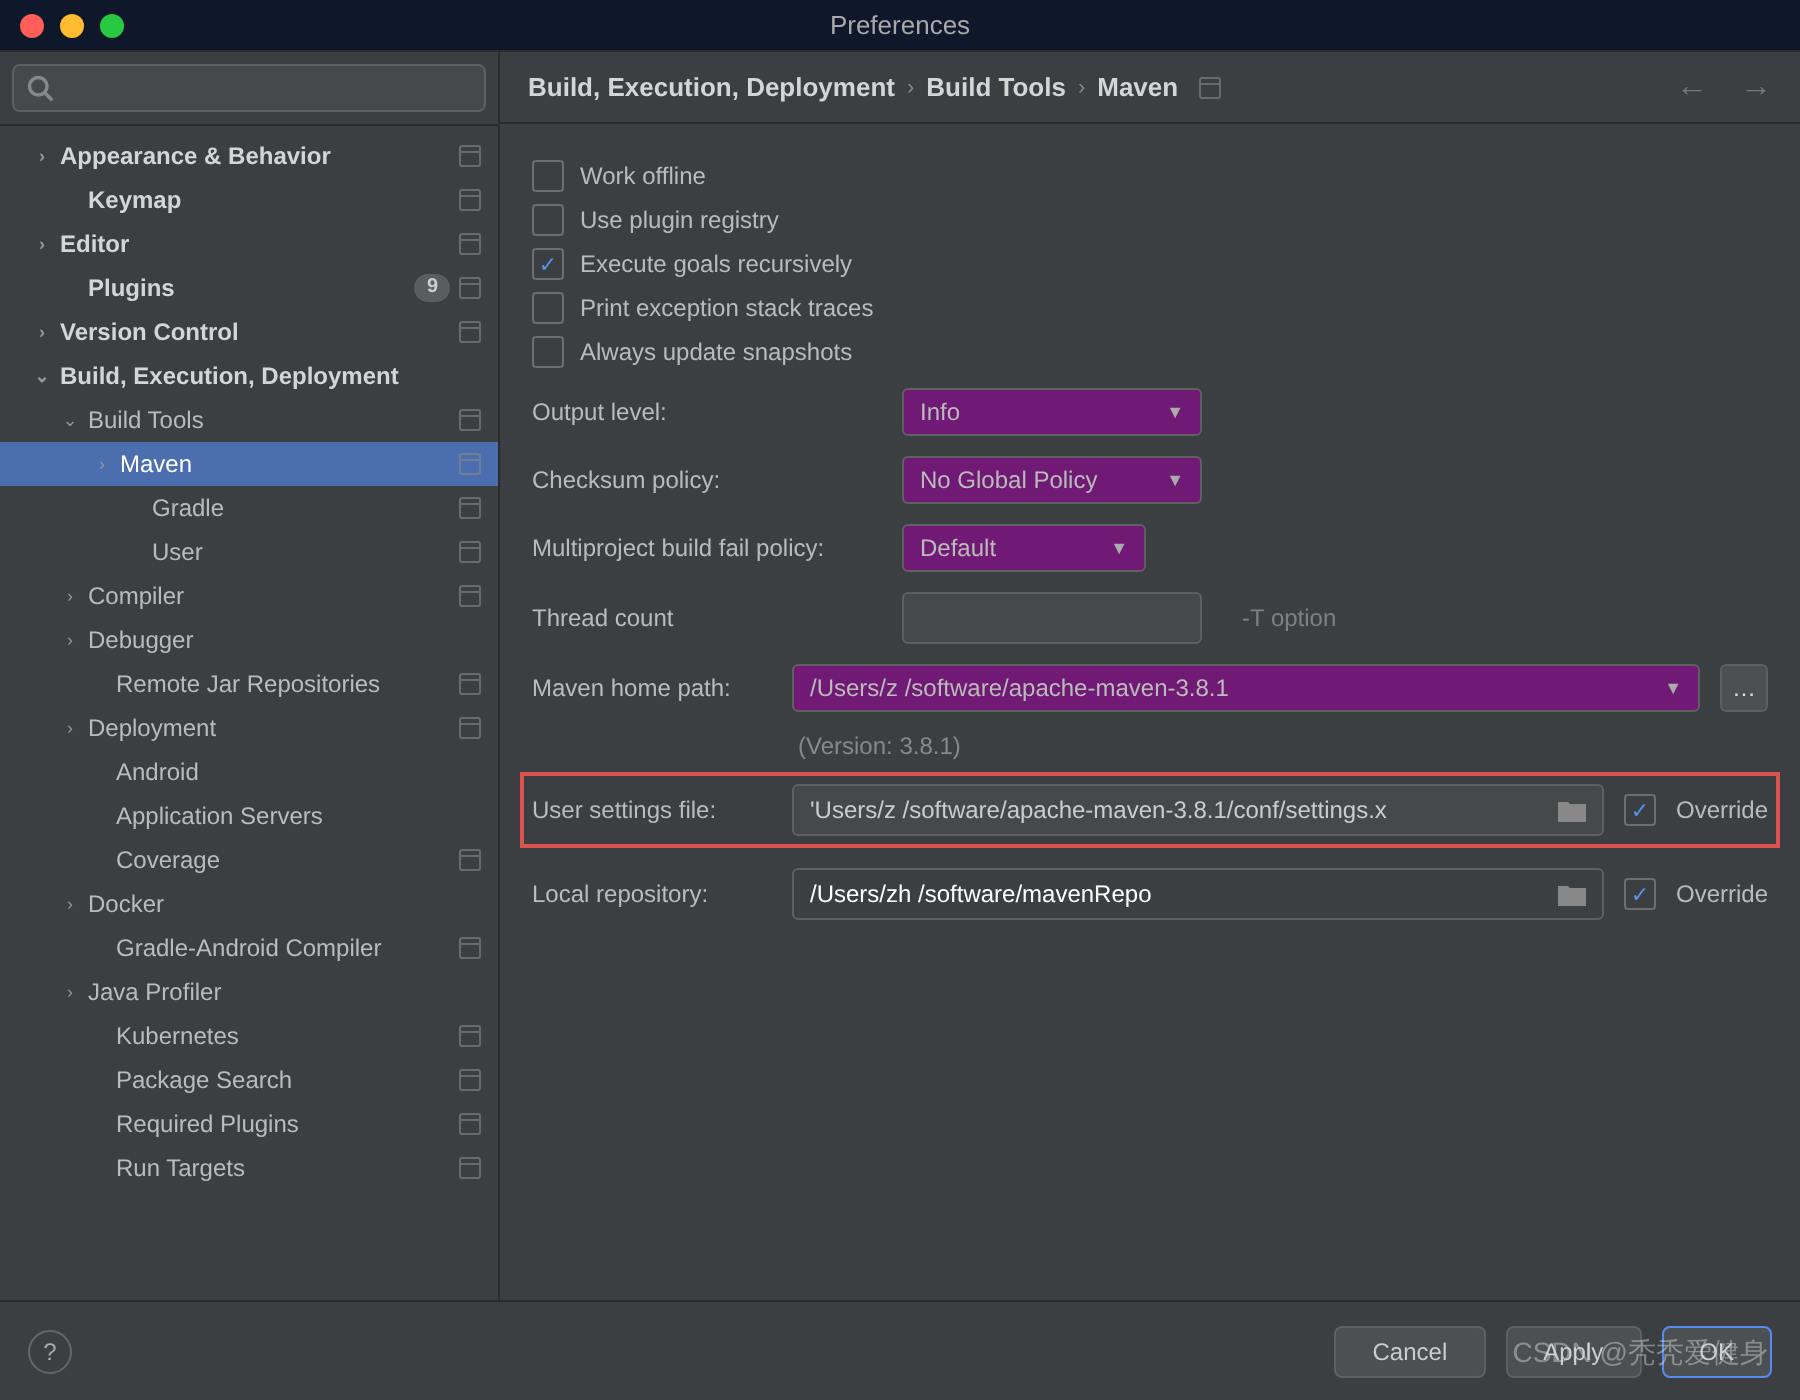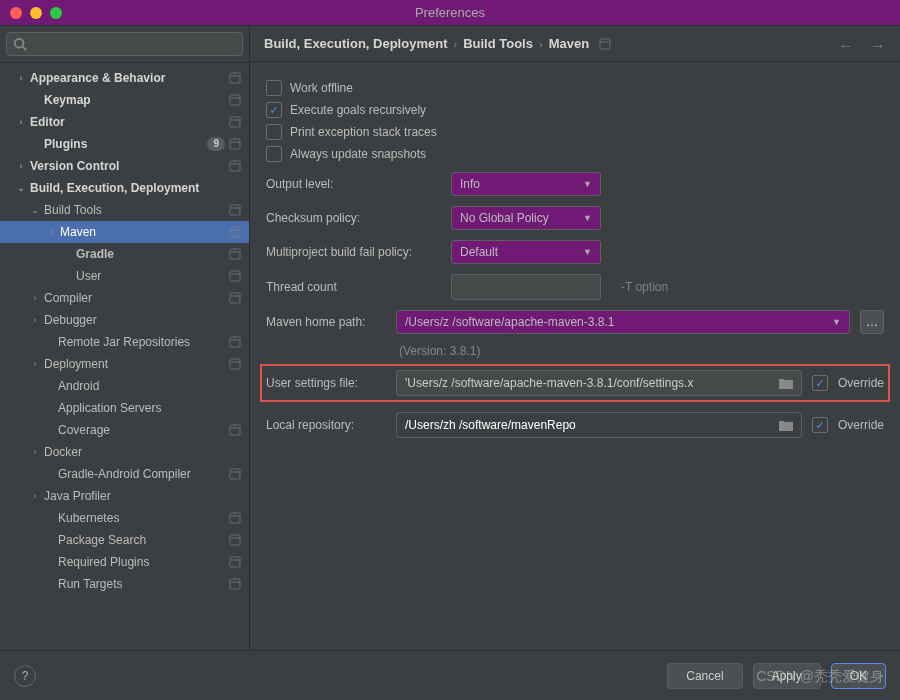--- a/index.html
+++ b/index.html
@@ -1,18 +1,18 @@
 <!DOCTYPE html>
 <html><head>
   <meta charset="utf-8">
   <style>
     * { margin: 0; padding: 0; box-sizing: border-box; font-family: -apple-system, "Helvetica Neue", Arial, sans-serif; }
     body { width: 900px; height: 700px; background: #3c3f41; color: #bbbbbb; font-size: 12px; overflow: hidden; position: relative; }
 
-    .titlebar { height: 26px; background: #701a75; border-bottom: 1px solid #2b2b2b; display: flex; align-items: center; padding: 0 10px; }
+    .titlebar { height: 26px; background: #0f172a; border-bottom: 1px solid #2b2b2b; display: flex; align-items: center; padding: 0 10px; }
     .traffic { display: flex; gap: 8px; }
     .dot { width: 12px; height: 12px; border-radius: 50%; }
     .dot.red { background: #ff5f57; }
     .dot.yellow { background: #febc2e; }
     .dot.green { background: #28c840; }
     .title { position: absolute; left: 0; right: 0; text-align: center; color: #a9a9a9; font-size: 13px; pointer-events: none; }
 
     .main { display: flex; height: 624px; }
     .sidebar { width: 250px; background: #3c3f41; border-right: 1px solid #2b2b2b; display: flex; flex-direction: column; }
     .search-row { padding: 6px; border-bottom: 1px solid #2b2b2b; }
@@ -139,21 +139,21 @@
           </svg>
         </div>
         <div class="node selected" style="padding-left: 44px;">
           <span class="chev">›</span>
           <span class="label">Maven</span>
           <svg class="sep" viewBox="0 0 12 12">
             <rect x="1" y="1" width="10" height="10" rx="1" stroke="#888" fill="none"></rect>
             <line x1="1" y1="4" x2="11" y2="4" stroke="#888"></line>
           </svg>
         </div>
-        <div class="node" style="padding-left: 60px; font-weight: bold;">
+        <div class="node" style="padding-left: 60px;">
           <span class="chev"></span>
           <span class="label">Gradle</span>
           <svg class="sep" viewBox="0 0 12 12">
             <rect x="1" y="1" width="10" height="10" rx="1" stroke="#888" fill="none"></rect>
             <line x1="1" y1="4" x2="11" y2="4" stroke="#888"></line>
           </svg>
         </div>
         <div class="node" style="padding-left: 60px;">
           <span class="chev"></span>
           <span class="label">User</span>
@@ -273,20 +273,24 @@
         <span>→</span>
       </div>
     </div>
 
     <div class="form">
       <div class="chk-row">
           <div class="chk"></div>
           <span>Work offline</span>
         </div>
       <div class="chk-row">
+          <div class="chk"></div>
+          <span>Use plugin registry</span>
+        </div>
+      <div class="chk-row">
           <div class="chk on"></div>
           <span>Execute goals recursively</span>
         </div>
       <div class="chk-row">
           <div class="chk"></div>
           <span>Print exception stack traces</span>
         </div>
       <div class="chk-row">
           <div class="chk"></div>
           <span>Always update snapshots</span>
@@ -301,21 +305,21 @@
       </div>
       <div class="field-row">
         <div class="field-label">Checksum policy:</div>
         <div class="sel" style="width:150px">
             <span>No Global Policy</span>
             <span class="caret">▼</span>
           </div>
       </div>
       <div class="field-row">
         <div class="field-label">Multiproject build fail policy:</div>
-        <div class="sel" style="width:150px">
+        <div class="sel" style="width:122px">
             <span>Default</span>
             <span class="caret">▼</span>
           </div>
       </div>
       <div class="field-row">
         <div class="field-label">Thread count</div>
         <div class="txt" style="width:150px"></div>
         <span class="hint">-T option</span>
       </div>
       <div class="field-row">

